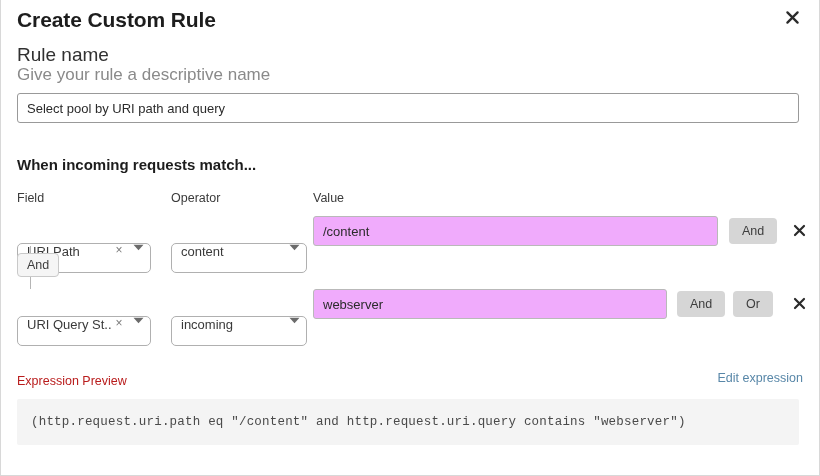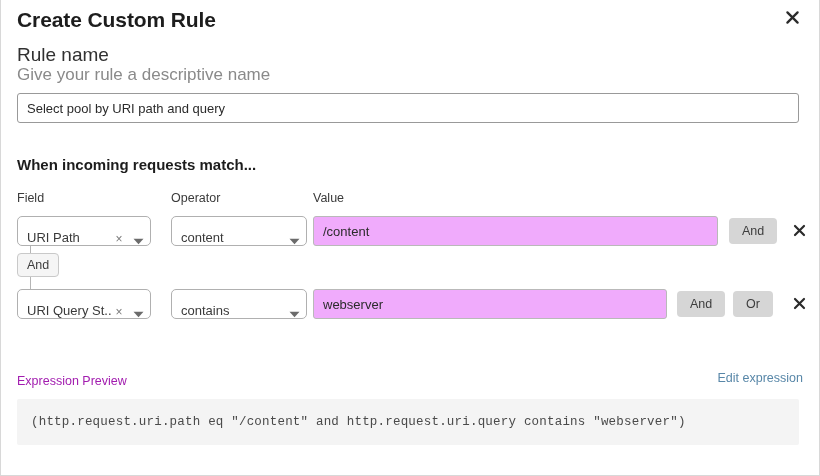--- a/index.html
+++ b/index.html
@@ -118,22 +118,23 @@
 
   
   .select {
     box-sizing: border-box;
     position: absolute;
     height: 30px;
     background: #ffffff;
     border: 1px solid #b0b0b0;
     border-radius: 5px;
     display: flex;
-    align-items: flex-end;
-    cursor: pointer;
+    align-items: flex-start;
+    cursor: pointer;
+    margin-top: 27px;
   }
   .select.field-select    { left: 0px;   width: 134px; }
   .select.operator-select { left: 154px; width: 136px; }
 
   .select-text {
     flex: 1 1 auto;
     padding-left: 9px;
     font-size: 13px;
     color: #3a3a3a;
     white-space: nowrap;
@@ -235,21 +236,21 @@
     cursor: pointer;
   }
 
   
   .expr-section {
     position: relative;
     margin-top: 52px;
   }
   .expr-label {
     font-size: 12.5px;
-    color: #a21caf;
+    color: #b91c1c;
   }
   .edit-expression {
     position: absolute;
     right: 0;
     top: 0;
     font-size: 12.5px;
     color: #5887a8;
     text-decoration: none;
     cursor: pointer;
   }
@@ -338,21 +339,21 @@
         <span class="select-text">URI Query St...</span>
         <span class="clear-icon">×</span>
         <span class="caret-icon">
           <svg width="11" height="7" viewBox="0 0 11 7" aria-hidden="true">
             <path d="M0.5 0.8 L5.5 6.2 L10.5 0.8 Z" fill="#6b6b6b"></path>
           </svg>
         </span>
       </div>
 
       <div class="select operator-select">
-        <span class="select-text">contains</span>
+        <span class="select-text">incoming</span>
         <span class="caret-icon">
           <svg width="11" height="7" viewBox="0 0 11 7" aria-hidden="true">
             <path d="M0.5 0.8 L5.5 6.2 L10.5 0.8 Z" fill="#6b6b6b"></path>
           </svg>
         </span>
       </div>
 
       <input class="value-input" type="text" value="webserver" style="">
 
       <button class="logic-btn logic-and">And</button>

